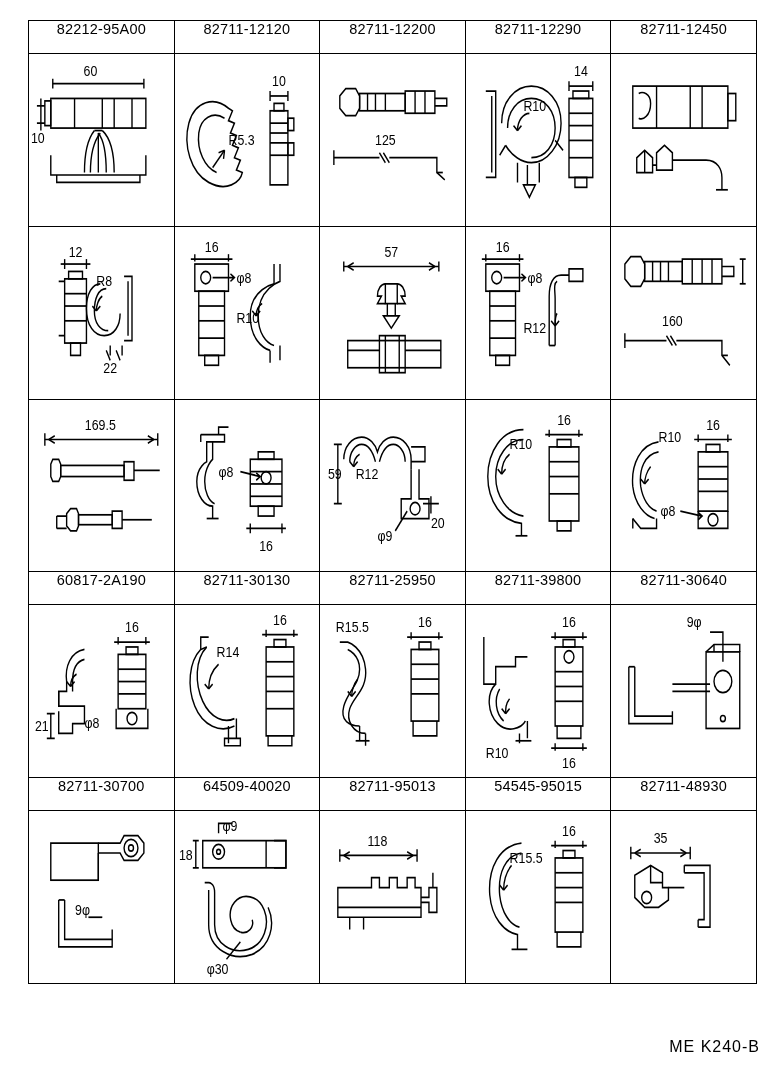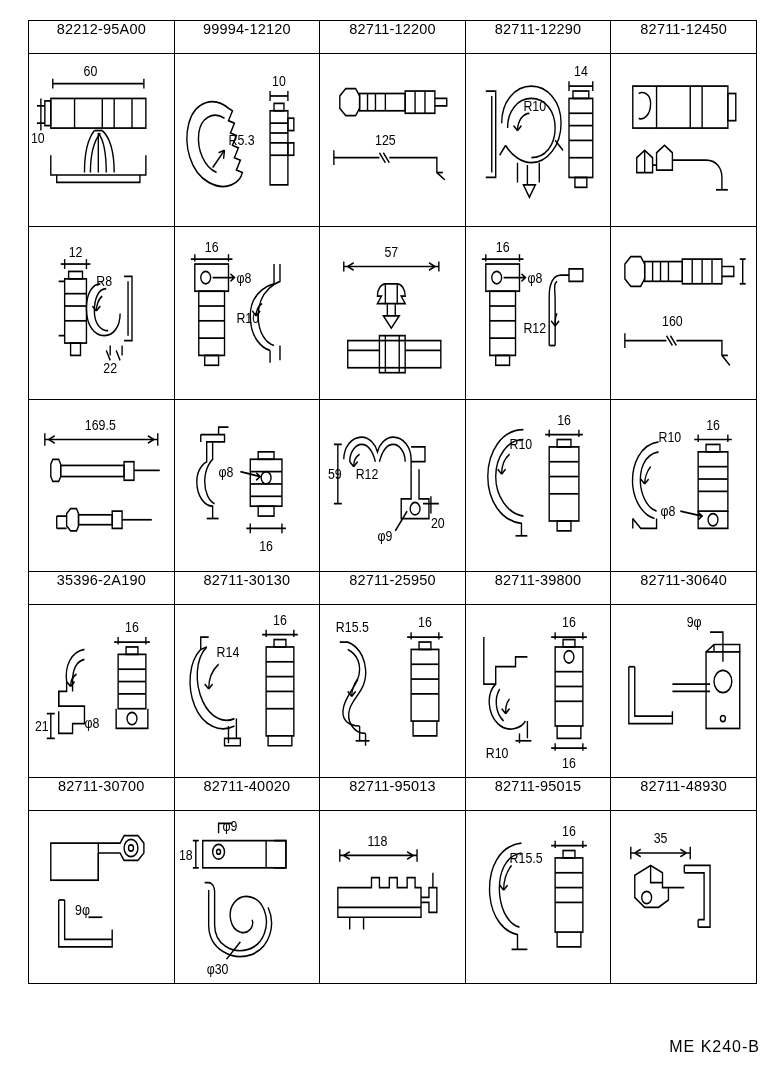--- a/index.html
+++ b/index.html
@@ -75,21 +75,21 @@
       <col class="colw">
         <col class="colw">
         <col class="colw">
         <col class="colw">
         <col class="colw">
     </colgroup>
 
     <tbody>
         <tr>
       <td class="hdr">82212-95A00</td>
-      <td class="hdr">99994-12120</td>
+      <td class="hdr">82711-12120</td>
       <td class="hdr">82711-12200</td>
       <td class="hdr">82711-12290</td>
       <td class="hdr">82711-12450</td>
     </tr>
 
     <tr>
       <td class="cell">
         <div class="fig">
           <svg viewBox="0 0 146 139" preserveAspectRatio="none">
             <g fill="none" stroke="#000" stroke-width="1.4">
@@ -503,21 +503,21 @@
               <text x="48" y="34">R10</text>
               <text x="103" y="24" text-anchor="middle">16</text>
               <text x="50" y="94">φ8</text>
             </g>
           </svg>
         </div>
       </td>
     </tr>
 
     <tr>
-      <td class="hdr">35396-2A190</td>
+      <td class="hdr">60817-2A190</td>
       <td class="hdr">82711-30130</td>
       <td class="hdr">82711-25950</td>
       <td class="hdr">82711-39800</td>
       <td class="hdr">82711-30640</td>
     </tr>
 
     <tr>
       <td class="cell">
         <div class="fig">
           <svg viewBox="0 0 146 139" preserveAspectRatio="none">
@@ -655,23 +655,23 @@
             <g class="lbl" fill="#000" stroke="none">
               <text x="84" y="18" text-anchor="middle">9φ</text>
             </g>
           </svg>
         </div>
       </td>
     </tr>
 
     <tr>
       <td class="hdr">82711-30700</td>
-      <td class="hdr">82711-40020</td>
+      <td class="hdr">64509-40020</td>
       <td class="hdr">82711-95013</td>
-      <td class="hdr">82711-95015</td>
+      <td class="hdr">54545-95015</td>
       <td class="hdr">82711-48930</td>
     </tr>
 
     <tr>
       <td class="cell">
         <div class="fig">
           <svg viewBox="0 0 146 139" preserveAspectRatio="none">
             <g fill="none" stroke="#000" stroke-width="1.4">
               <rect x="22" y="26" width="48" height="30"></rect>
               <path d="M70 26 L92 26 L96 20 L110 20 L116 26 L116 34 L110 40 L96 40 L92 34 L70 34"></path>

